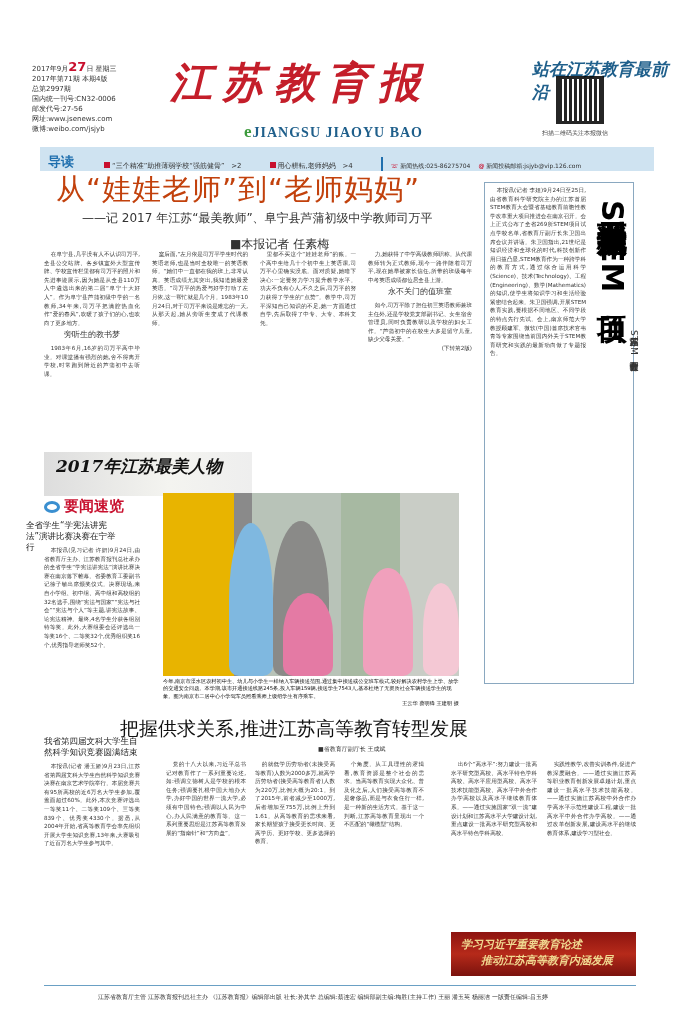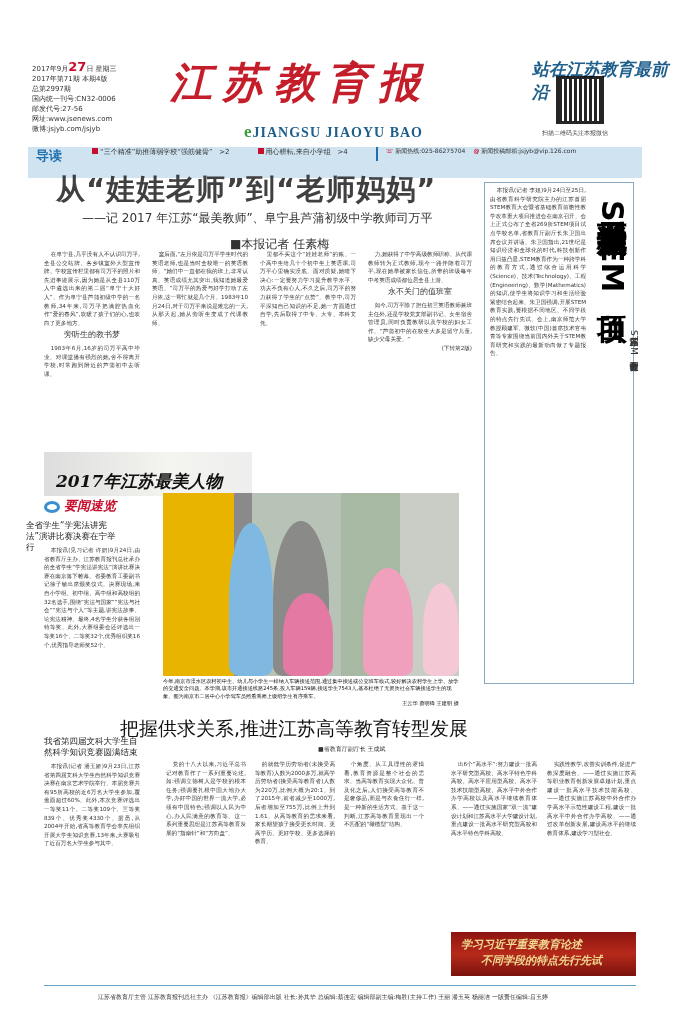--- a/index.html
+++ b/index.html
@@ -7,35 +7,35 @@
   .abs{position:absolute}
   .meta{left:32px;top:62px;font-size:7px;line-height:10px;color:#333}
   .meta .day{color:#c8102e;font-weight:bold;font-size:13px}
   .mast{left:170px;top:48px;font-family:"DejaVu Serif",serif;font-size:42px;color:#c41e2a;letter-spacing:10px;font-weight:bold;font-style:italic;line-height:70px}
   .mast-en{left:244px;top:122px;font-family:"Liberation Serif",serif;font-weight:bold;color:#1f5f8b;font-size:14px;letter-spacing:1px}
   .mast-en .e{color:#3c9a3c;font-size:17px}
   .slogan{left:532px;top:58px;color:#1f5f8b;font-weight:bold;font-style:italic;font-size:17px}
   .qr{left:556px;top:76px;width:48px;height:48px;background:
       repeating-linear-gradient(90deg,#000 0 3px,#fff 3px 5px),#000;opacity:.85;border:3px solid #000}
   .qr-cap{left:542px;top:129px;font-size:6px;color:#444}
-  .nav{left:28px;top:147px;width:614px;height:31px;background:#cfe3f1;display:flex;align-items:flex-start;font-size:7px}
+  .nav{left:40px;top:147px;width:614px;height:24px;background:#cfe3f1;display:flex;align-items:flex-end;font-size:7px}
   .nav .lbl{color:#1f6fae;font-weight:bold;font-size:13px;margin:0 30px 0 8px}
   .nav .item{margin-right:28px;color:#333}
   .nav .sq{display:inline-block;width:6px;height:6px;background:#c8102e;margin-right:2px}
   .nav .sep{width:2px;height:14px;background:#1f6fae;margin:0 8px 0 0}
   .nav .contact{color:#333;font-size:6px;margin-right:8px}
   .nav .contact b{color:#c8102e}
-  .hl1{left:56px;top:170px;font-size:29px;font-weight:bold;color:#404040;letter-spacing:1px}
+  .hl1{left:56px;top:170px;font-size:29px;font-weight:normal;color:#c2410c;letter-spacing:1px}
   .sub1{left:82px;top:210px;font-size:12px;color:#333}
   .byline{left:230px;top:236px;font-size:12px;color:#333}
   .col{font-size:5.6px;line-height:8.6px;color:#333;text-align:justify;overflow:hidden}
   .col p{text-indent:1.2em}
   .col h4{font-size:8px;font-weight:normal;text-align:center;margin:4px 0}
-  .banner2017{left:44px;top:452px;width:208px;height:44px;background:linear-gradient(90deg,#ddd,#f4f4f0 60%,#eee);font-family:"DejaVu Serif",serif;font-style:italic;font-size:17px;font-weight:bold;color:#111;padding:18px 12px}
-  .flash{left:44px;top:497px;font-size:13px;color:#c8102e;font-style:italic;font-weight:bold}
+  .banner2017{left:44px;top:452px;width:208px;height:44px;background:linear-gradient(90deg,#ddd,#f4f4f0 60%,#eee);font-family:"DejaVu Serif",serif;font-style:italic;font-size:17px;font-weight:bold;color:#111;padding:3px 12px}
+  .flash{left:44px;top:497px;font-size:15px;color:#c8102e;font-weight:bold}
   .flash-icon{display:inline-block;width:16px;height:12px;border-radius:50%;border:3px solid #3a8fd0;vertical-align:middle;margin-right:4px}
   .ntitle{font-size:8.5px;line-height:11px;color:#222}
   .photo{left:163px;top:493px;width:296px;height:183px;background:
      linear-gradient(90deg,#e8b400 0 24%,#8a8a8a 24% 30%,#b8c3b8 30% 60%,#a7b9a2 60% 80%,#c9cdc6 80%);overflow:hidden}
   .photo .kid{position:absolute;border-radius:50% 50% 10px 10px}
   .caption{left:163px;top:678px;width:296px;font-size:5.2px;line-height:7.4px;color:#111}
   .stembox{left:484px;top:182px;width:150px;height:502px;border:1px solid #8aa8c0}
   .stem-head{left:590px;top:200px;width:40px;font-size:30px;font-weight:bold;color:#000;line-height:36px;writing-mode:vertical-rl;letter-spacing:0}
   .stem-side{left:627px;top:330px;font-size:9px;color:#333;writing-mode:vertical-rl}
   .hl2{left:120px;top:716px;font-size:19px;color:#111;font-weight:normal}
@@ -48,32 +48,32 @@
 </head>
 <body>
 
 <div class="abs meta">
   <div><span>2017年9月</span><span class="day">27</span><span>日 星期三</span></div>
   <div>2017年第71期  本期4版</div>
   <div>总第2997期</div>
   <div>国内统一刊号:CN32-0006</div>
   <div>邮发代号:27-56</div>
   <div>网址:www.jsenews.com</div>
-  <div>微博:jsjyb.com/jsjyb</div>
+  <div>微博:weibo.com/jsjyb</div>
 </div>
 <div class="abs mast">江苏教育报</div>
 <div class="abs mast-en"><span class="e">e</span><span>JIANGSU JIAOYU BAO</span></div>
 <div class="abs slogan">站在江苏教育最前沿</div>
 <div class="abs qr"></div>
 <div class="abs qr-cap">扫描二维码关注本报微信</div>
 
 <div class="abs nav">
   <span class="lbl">导读</span>
   <span class="item"><span class="sq"></span><span>“三个精准”助推薄弱学校“强筋健骨”</span>&nbsp;&nbsp;&nbsp;<span>&gt;2</span></span>
-  <span class="item"><span class="sq"></span><span>用心耕耘,来自小学组</span>&nbsp;&nbsp;&nbsp;<span>&gt;4</span></span>
+  <span class="item"><span class="sq"></span><span>用心耕耘,老师妈妈</span>&nbsp;&nbsp;&nbsp;<span>&gt;4</span></span>
   <span class="sep"></span>
   <span class="contact"><b>☏</b> <span>新闻热线:025-86275704</span></span>
   <span class="contact"><b>@</b> <span>新闻投稿邮箱:jsjyb@vip.126.com</span></span>
 </div>
 
 <div class="abs hl1">从“娃娃老师”到“老师妈妈”</div>
 <div class="abs sub1">——记 2017 年江苏“最美教师”、阜宁县芦蒲初级中学教师司万平</div>
 <div class="abs byline">■本报记者 任素梅</div>
 
 <div class="abs col" style="left:44px;top:250px;width:96px;height:200px">
@@ -136,17 +136,17 @@
     <p>个角度。从工具理性的逻辑看,教育资源是整个社会的需求。当高等教育实现大众化、普及化之后,人们接受高等教育不是奢侈品,而是与衣食住行一样,是一种新的生活方式。基于这一判断,江苏高等教育呈现出一个不匹配的“橄榄型”结构。</p>
   </div>
 <div class="abs col" style="left:451px;top:760px;width:86px;height:168px">
     <p>出6个“高水平”:努力建设一批高水平研究型高校、高水平特色学科高校、高水平应用型高校、高水平技术技能型高校、高水平中外合作办学高校以及高水平继续教育体系。——通过实施国家“双一流”建设计划和江苏高水平大学建设计划,重点建设一批高水平研究型高校和高水平特色学科高校。</p>
   </div>
 <div class="abs col" style="left:547px;top:760px;width:89px;height:168px">
     <p>实践性教学,改善实训条件,促进产教深度融合。——通过实施江苏高等职业教育创新发展卓越计划,重点建设一批高水平技术技能高校。——通过实施江苏高校中外合作办学高水平示范性建设工程,建设一批高水平中外合作办学高校。——通过改革创新发展,建设高水平的继续教育体系,建设学习型社会。</p>
   </div>
 <div class="abs promo">
   <div>学习习近平重要教育论述</div>
-  <div class="l2">不同学段的特点先行先试</div>
+  <div class="l2">推动江苏高等教育内涵发展</div>
 </div>
 
 <div class="abs footer-line"></div>
 <div class="abs footer">江苏省教育厅主管  江苏教育报刊总社主办  《江苏教育报》编辑部出版  社长:孙其华  总编辑:蔡连宏  编辑部副主编:梅胜(主持工作)  王丽  潘玉英  杨丽洁  一版责任编辑:吕玉婷</div>
 
 </body></html>

